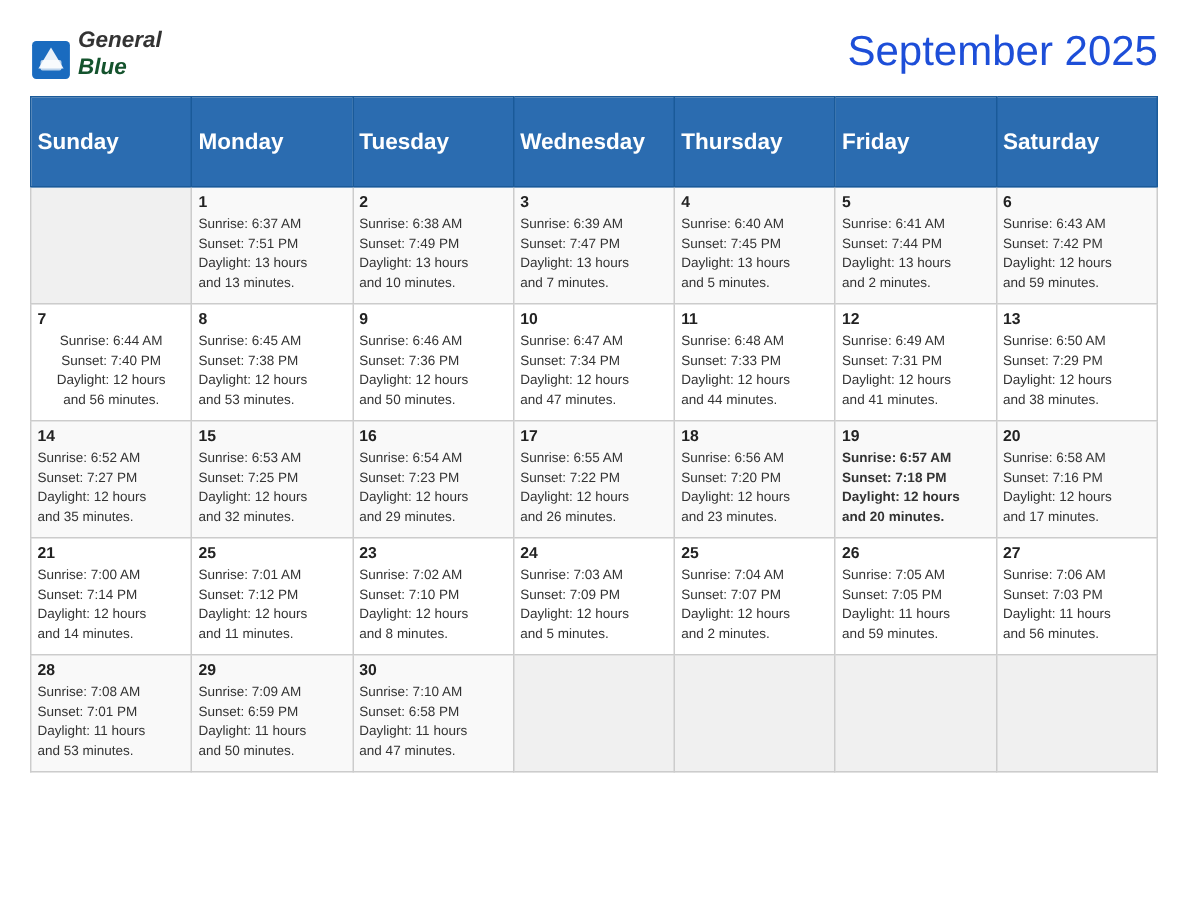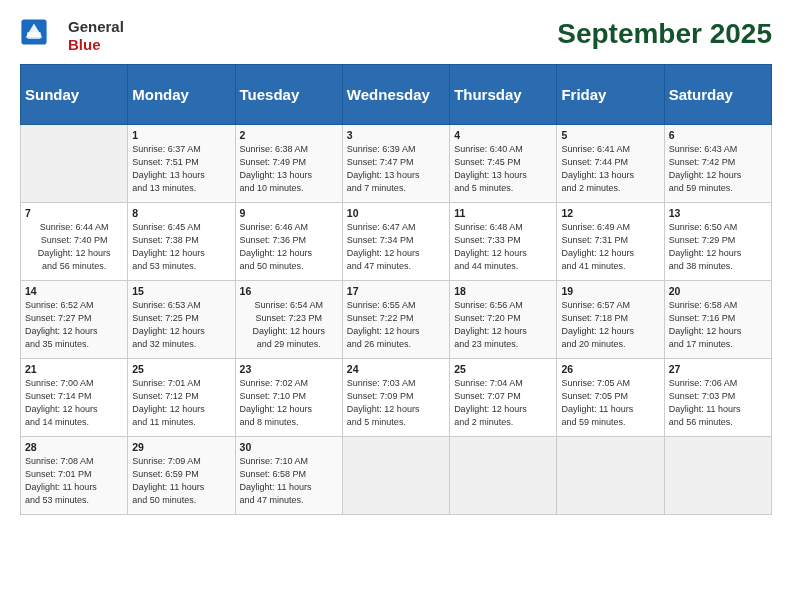--- a/index.html
+++ b/index.html
@@ -17,40 +17,41 @@
       background: #fff;
     }
     .header {
       display: flex;
       justify-content: space-between;
       align-items: flex-start;
       margin-bottom: 10px;
     }
     .logo {
       display: flex;
-      align-items: flex-start;
-      gap: 20px;
+      align-items: flex-end;
+      gap: 4px;
+      font-style: italic;
     }
     .logo-text {
       font-size: 15px;
       line-height: 1.2;
     }
     .logo-general { color: #333; font-weight: bold; }
-    .logo-blue { color: #b91c1c; font-weight: bold; }
+    .logo-blue { color: #14532d; font-weight: bold; }
     .logo-icon {
       width: 28px;
       height: 28px;
     }
     .title-block {
       text-align: right;
     }
     .month-title {
       font-size: 28px;
-      font-weight: bold;
-      color: #14532d;
+      font-weight: normal;
+      color: #1d4ed8;
     }
     .location {
       font-size: 14px;
       color: #444;
     }
     table {
       width: 100%;
       border-collapse: collapse;
       table-layout: fixed;
     }
@@ -230,42 +231,42 @@
           </td>
           <td>
             <span class="day-num">15</span>
             <div class="cell-content" style="white-space: pre-line;">Sunrise: 6:53 AM
 Sunset: 7:25 PM
 Daylight: 12 hours
 and 32 minutes.</div>
           </td>
           <td>
             <span class="day-num">16</span>
-            <div class="cell-content" style="white-space: pre-line; text-align: center;">Sunrise: 6:54 AM
+            <div class="cell-content" style="white-space: pre-line;">Sunrise: 6:54 AM
 Sunset: 7:23 PM
 Daylight: 12 hours
 and 29 minutes.</div>
           </td>
           <td>
             <span class="day-num">17</span>
             <div class="cell-content" style="white-space: pre-line;">Sunrise: 6:55 AM
 Sunset: 7:22 PM
 Daylight: 12 hours
 and 26 minutes.</div>
           </td>
           <td>
             <span class="day-num">18</span>
             <div class="cell-content" style="white-space: pre-line;">Sunrise: 6:56 AM
 Sunset: 7:20 PM
 Daylight: 12 hours
 and 23 minutes.</div>
           </td>
           <td>
             <span class="day-num">19</span>
-            <div class="cell-content" style="white-space: pre-line;">Sunrise: 6:57 AM
+            <div class="cell-content" style="white-space: pre-line; font-weight: bold;">Sunrise: 6:57 AM
 Sunset: 7:18 PM
 Daylight: 12 hours
 and 20 minutes.</div>
           </td>
           <td>
             <span class="day-num">20</span>
             <div class="cell-content" style="white-space: pre-line;">Sunrise: 6:58 AM
 Sunset: 7:16 PM
 Daylight: 12 hours
 and 17 minutes.</div>

